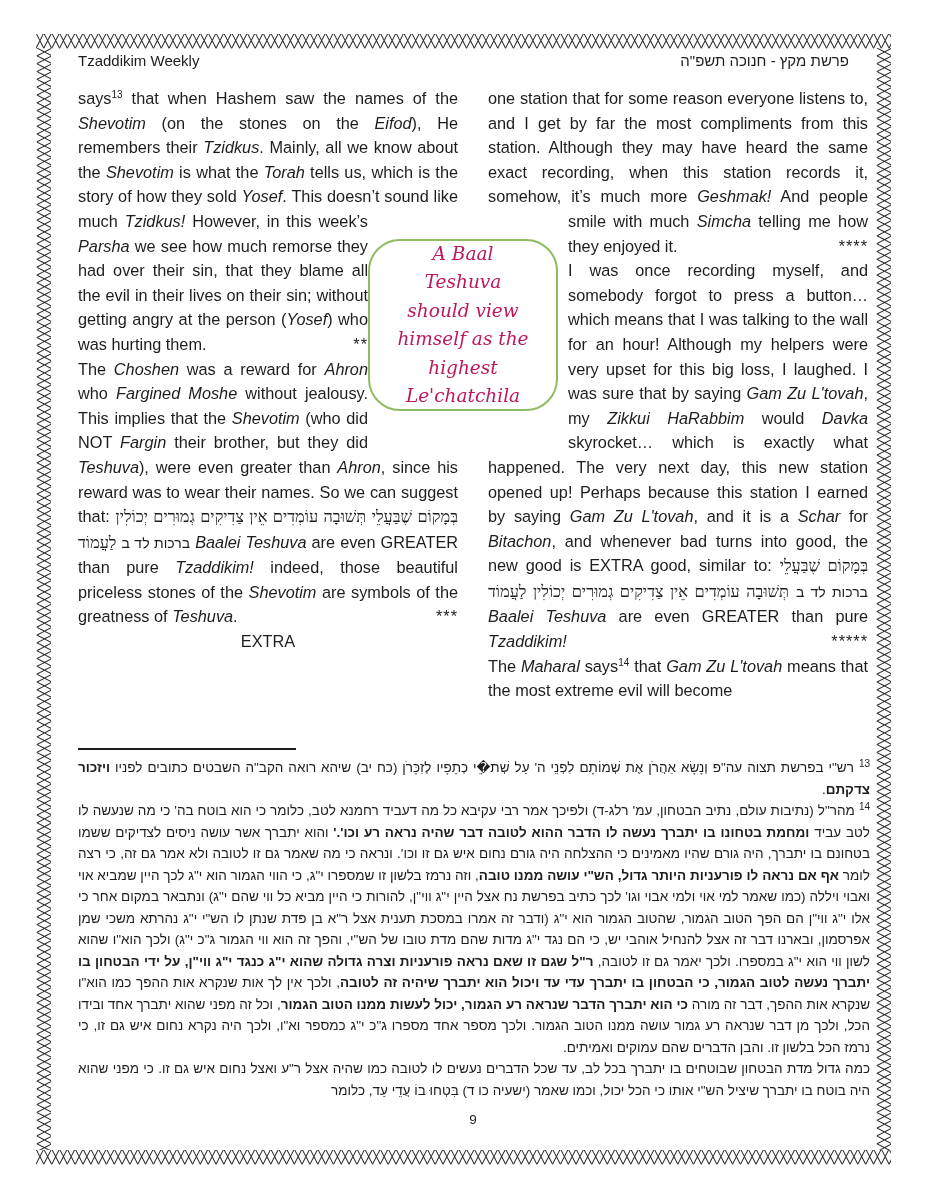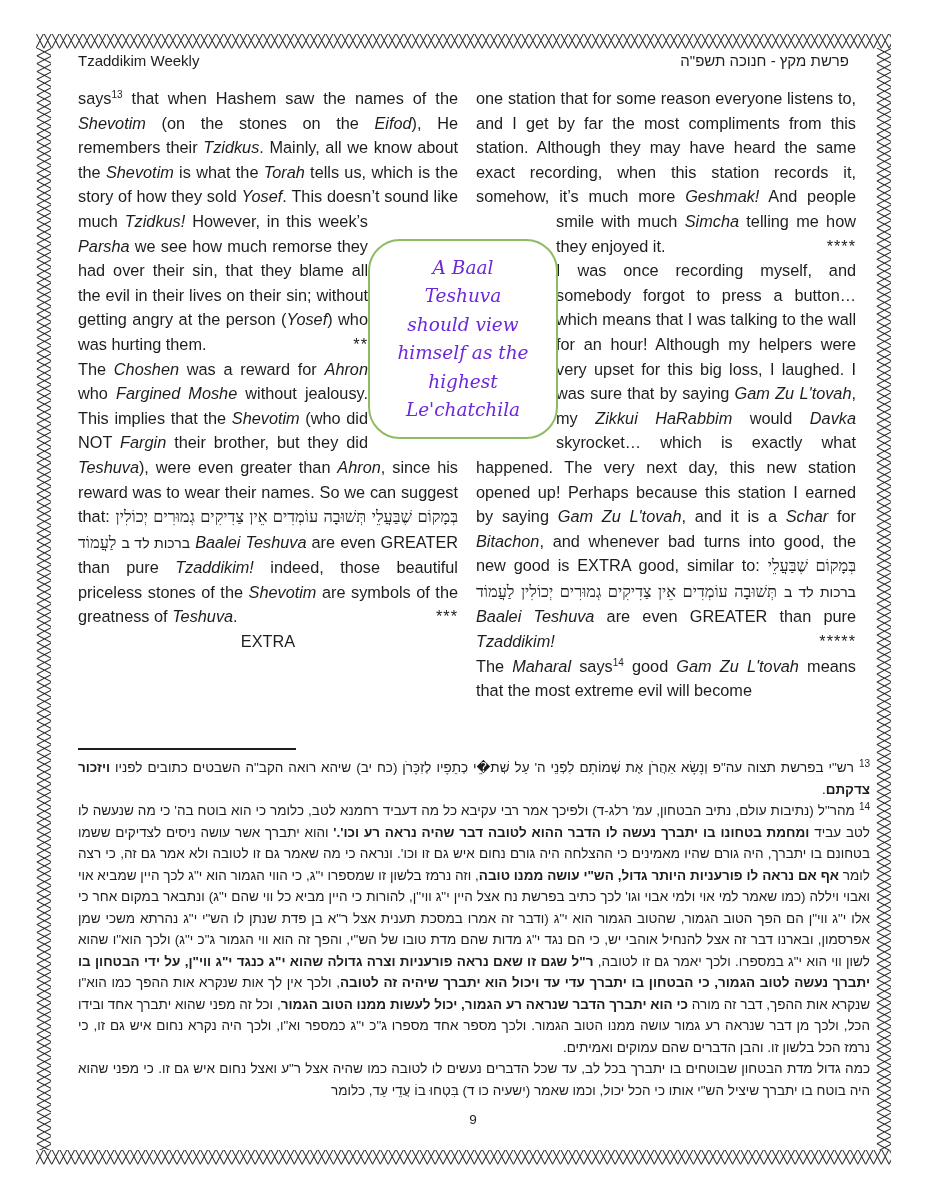--- a/index.html
+++ b/index.html
@@ -9,38 +9,38 @@
   .bx{position:absolute;color:#2e2e2e;font-family:"DejaVu Sans Mono",monospace;
       font-size:13px;line-height:14px;overflow:hidden;white-space:nowrap;user-select:none;}
   .bx-top{left:36px;top:34px;width:855px;height:15px;}
   .bx-bottom{left:36px;top:1150px;width:855px;height:15px;}
   .bx-left{left:36px;top:48px;width:15px;height:1102px;writing-mode:vertical-rl;}
   .bx-right{left:876px;top:48px;width:15px;height:1102px;writing-mode:vertical-rl;}
   
   .hdr-left{position:absolute;left:78px;top:52px;font-size:15px;}
   .hdr-right{position:absolute;right:78px;top:52px;font-size:15px;direction:rtl;}
   
-  .cols{position:absolute;left:78px;top:86px;width:790px;display:flex;gap:18px;}
+  .cols{position:absolute;left:78px;top:86px;width:790px;display:flex;gap:30px;}
   .col{width:380px;font-size:16.3px;line-height:24.6px;text-align:justify;}
   .col p{margin:0;}
   .center{text-align:center;}
   .i{font-style:italic;}
   .b{font-weight:bold;}
   .he{direction:rtl;unicode-bidi:isolate;font-family:Liberation Serif, serif;}
   .hesm{direction:rtl;unicode-bidi:isolate;font-size:14px;}
   .fr{float:right;letter-spacing:1px;}
   sup{font-size:10px;line-height:0;vertical-align:super;}
   .sp-r{float:right;width:90px;height:222px;}
   .sp-l{float:left;width:80px;height:222px;}
   
-  .callout{position:absolute;left:368px;top:239px;width:190px;height:200px;box-sizing:border-box;
+  .callout{position:absolute;left:368px;top:239px;width:190px;height:172px;box-sizing:border-box;
            border:2px solid #8fbb62;border-radius:32px;background:#ffffff;z-index:2;
            display:flex;flex-direction:column;align-items:center;justify-content:center;
            font-family:"DejaVu Serif",serif;font-style:italic;font-size:18.5px;line-height:28.5px;
-           text-align:center;color:#6d28d9;padding:4px 8px;}
+           text-align:center;color:#be185d;padding:4px 8px;}
   
   .fnblock{position:absolute;left:78px;top:748px;width:792px;}
   .fnsep{width:218px;border-top:2px solid #1d1d1d;margin:0 0 7px 0;}
   .fn{direction:rtl;text-align:justify;font-size:13.5px;line-height:21.5px;margin:0;}
   .pagenum{position:absolute;left:78px;top:1112px;width:790px;text-align:center;font-size:13.5px;}
 </style>
 </head>
 <body>
 
 <div class="page">
@@ -55,21 +55,21 @@
 
   <div class="cols">
     <div class="col">
       <p><span><span>says</span><sup>13</sup><span> that when Hashem saw the names of the </span><span class="i">Shevotim</span><span> (on the stones on the </span><span class="i">Eifod</span><span>), He remembers their </span><span class="i">Tzidkus</span><span>. Mainly, all we know about the </span><span class="i">Shevotim</span><span> is what the </span><span class="i">Torah</span><span> tells us, which is the story of how they sold </span><span class="i">Yosef</span><span>. This doesn’t sound like much </span><span class="i">Tzidkus!</span><span> </span></span><span class="sp-r"></span><span><span>However, in this week’s </span><span class="i">Parsha</span><span> we see how much remorse they had over their sin, that they blame all the evil in their lives on their sin; without getting angry at the person (</span><span class="i">Yosef</span><span>) who was hurting them. </span><span class="fr">**</span></span></p>
       <p><span><span>The </span><span class="i">Choshen</span><span> was a reward for </span><span class="i">Ahron</span><span> who </span><span class="i">Fargined Moshe</span><span> without jealousy. This implies that the </span><span class="i">Shevotim</span><span> (who did NOT </span><span class="i">Fargin</span><span> their brother, but they did </span><span class="i">Teshuva</span><span>), were even greater than </span><span class="i">Ahron</span><span>, since his reward was to wear their names. So we can suggest that: </span><span class="he">בְּמָקוֹם שֶׁבַּעֲלֵי תְּשׁוּבָה עוֹמְדִים אֵין צַדִיקִים גְמוּרִים יְכוֹלִין לַעֲמוֹד</span><span> </span><span class="hesm">ברכות לד ב</span><span> </span><span class="i">Baalei Teshuva</span><span> are even GREATER than pure </span><span class="i">Tzaddikim!</span><span> indeed, those beautiful priceless stones of the </span><span class="i">Shevotim</span><span> are symbols of the greatness of </span><span class="i">Teshuva</span><span>.</span><span class="fr">***</span></span></p>
       <p class="center">EXTRA</p>
     </div>
     <div class="col">
       <p><span><span>one station that for some reason everyone listens to, and I get by far the most compliments from this station. Although they may have heard the same exact recording, when this station records it, somehow, it’s much more </span><span class="i">Geshmak!</span><span> And people smile with </span></span><span class="sp-l"></span><span><span>much </span><span class="i">Simcha</span><span> telling me how they enjoyed it. </span><span class="fr">****</span></span></p>
       <p><span><span>I was once recording myself, and somebody forgot to press a button… which means that I was talking to the wall for an hour! Although my helpers were very upset for this big loss, I laughed. I was sure that by saying </span><span class="i">Gam Zu L'tovah</span><span>, my </span><span class="i">Zikkui HaRabbim</span><span> would </span><span class="i">Davka</span><span> skyrocket… which is exactly what happened. The very next day, this new station opened up! Perhaps because this station I earned by saying </span><span class="i">Gam Zu L'tovah</span><span>, and it is a </span><span class="i">Schar</span><span> for </span><span class="i">Bitachon</span><span>, and whenever bad turns into good, the new good is EXTRA good, similar to: </span><span class="he">בְּמָקוֹם שֶׁבַּעֲלֵי תְּשׁוּבָה עוֹמְדִים אֵין צַדִיקִים גְמוּרִים יְכוֹלִין לַעֲמוֹד</span><span> </span><span class="hesm">ברכות לד ב</span><span> </span><span class="i">Baalei Teshuva</span><span> are even GREATER than pure </span><span class="i">Tzaddikim!</span><span class="fr">*****</span></span></p>
-      <p><span><span>The </span><span class="i">Maharal</span><span> says</span><sup>14</sup><span> good </span><span class="i">Gam Zu L'tovah</span><span> means that the most extreme evil will become</span></span></p>
+      <p><span><span>The </span><span class="i">Maharal</span><span> says</span><sup>14</sup><span> that </span><span class="i">Gam Zu L'tovah</span><span> means that the most extreme evil will become</span></span></p>
     </div>
   </div>
 
   <div class="callout" style="border-color: rgb(143, 187, 98);">
       <div>A Baal</div>
       <div>Teshuva</div>
       <div>should view</div>
       <div>himself as the</div>
       <div>highest</div>
       <div>Le'chatchila</div>

